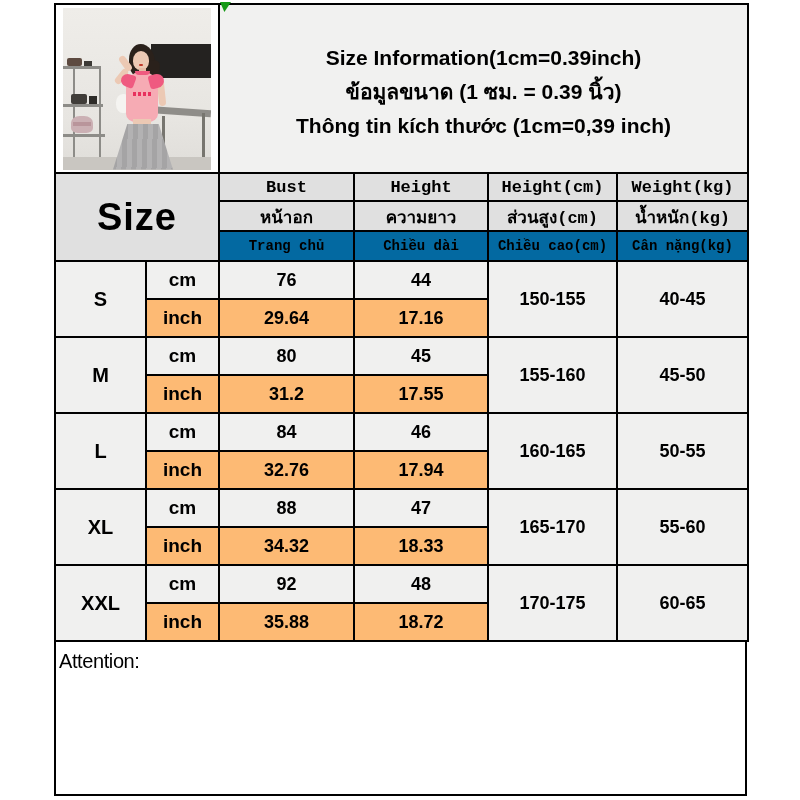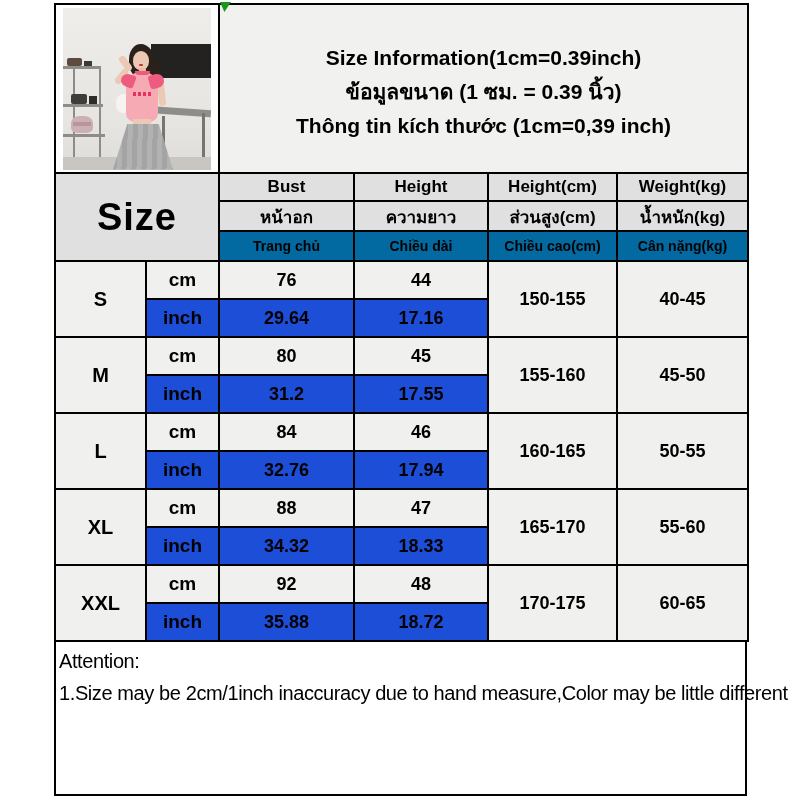--- a/index.html
+++ b/index.html
@@ -20,25 +20,25 @@
   tr.row-media{height:169px;}
   tr.row-hdr-en{height:28px;}
   tr.row-hdr-th{height:30px;}
   tr.row-hdr-vi{height:30px;}
   tr.row-data{height:38px;}
   tr.inch-row td{border-top-width:1px;}
 
   .photo-cell{background:#ffffff;}
   .title-cell{background:#f1f1f0;}
   .size-cell{background:#e0e0e0;font-size:38px;letter-spacing:1px;}
-  td.hdr{background:#e0e0e0;font-size:17px;}
+  td.hdr{background:#e0e0e0;font-size:17px;font-family:Liberation Mono, monospace;}
   tr.row-hdr-vi td.hdr{background:#0369a1;font-size:14px;}
   td.szlabel{background:#e0e0e0;font-size:20px;}
   tr.cm-row td{background:#f0f0ef;}
-  tr.inch-row td{background:#1d4ed8;}
+  tr.inch-row td{background:#fdba74;}
   td.range{background:#f0f0ef;font-size:18px;}
   td.unit{font-size:19px;}
   td.val{font-size:18px;}
 
   .title-wrap{display:flex;flex-direction:column;justify-content:center;
     align-items:center;height:100%;padding-top:6px;box-sizing:border-box;}
   .title-line{font-size:21px;font-weight:700;line-height:34px;white-space:nowrap;}
 
   
   .flag{position:absolute;left:166px;top:-1px;width:11px;height:10px;
@@ -256,15 +256,14 @@
     <tr class="row-data inch-row">
       <td class="unit">inch</td>
       <td class="val">35.88</td>
       <td class="val">18.72</td>
     </tr>
   </tbody>
     </table>
 
   <div class="attention">
     <div>Attention:</div>
-    <div>1.Size may be 2cm/1inch inaccuracy due to hand measure,Color may be little different</div>
   </div>
 </div>
 
 </body></html>

